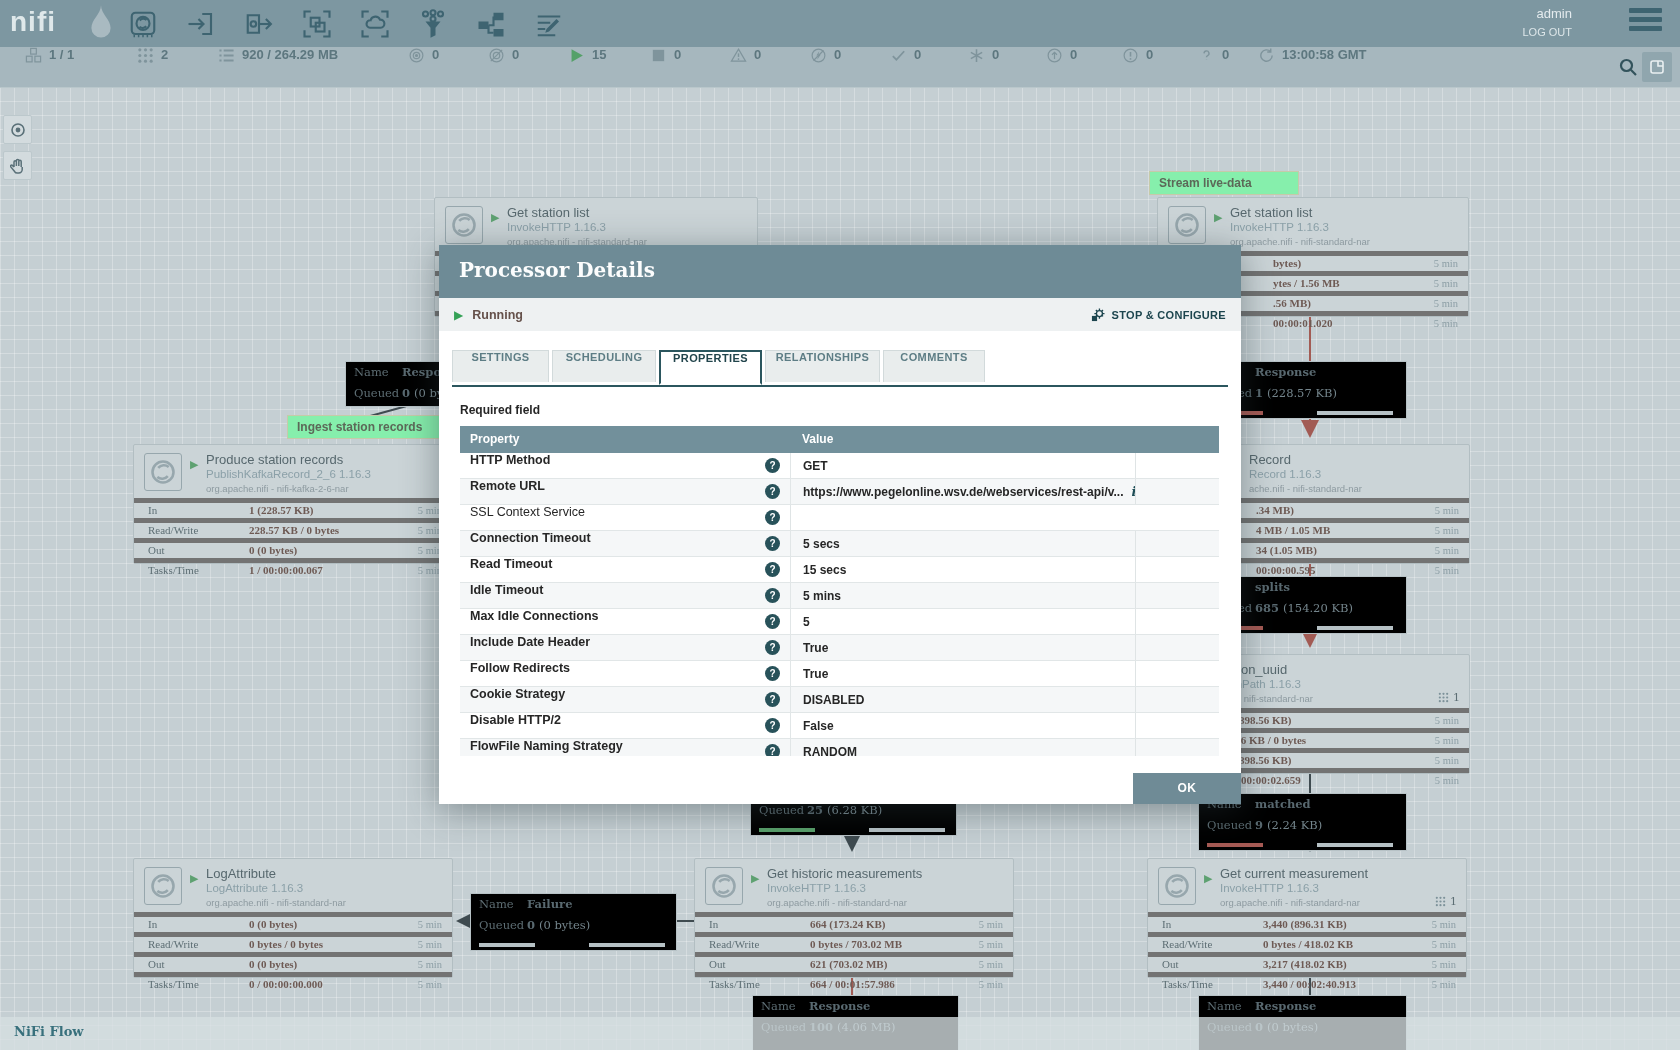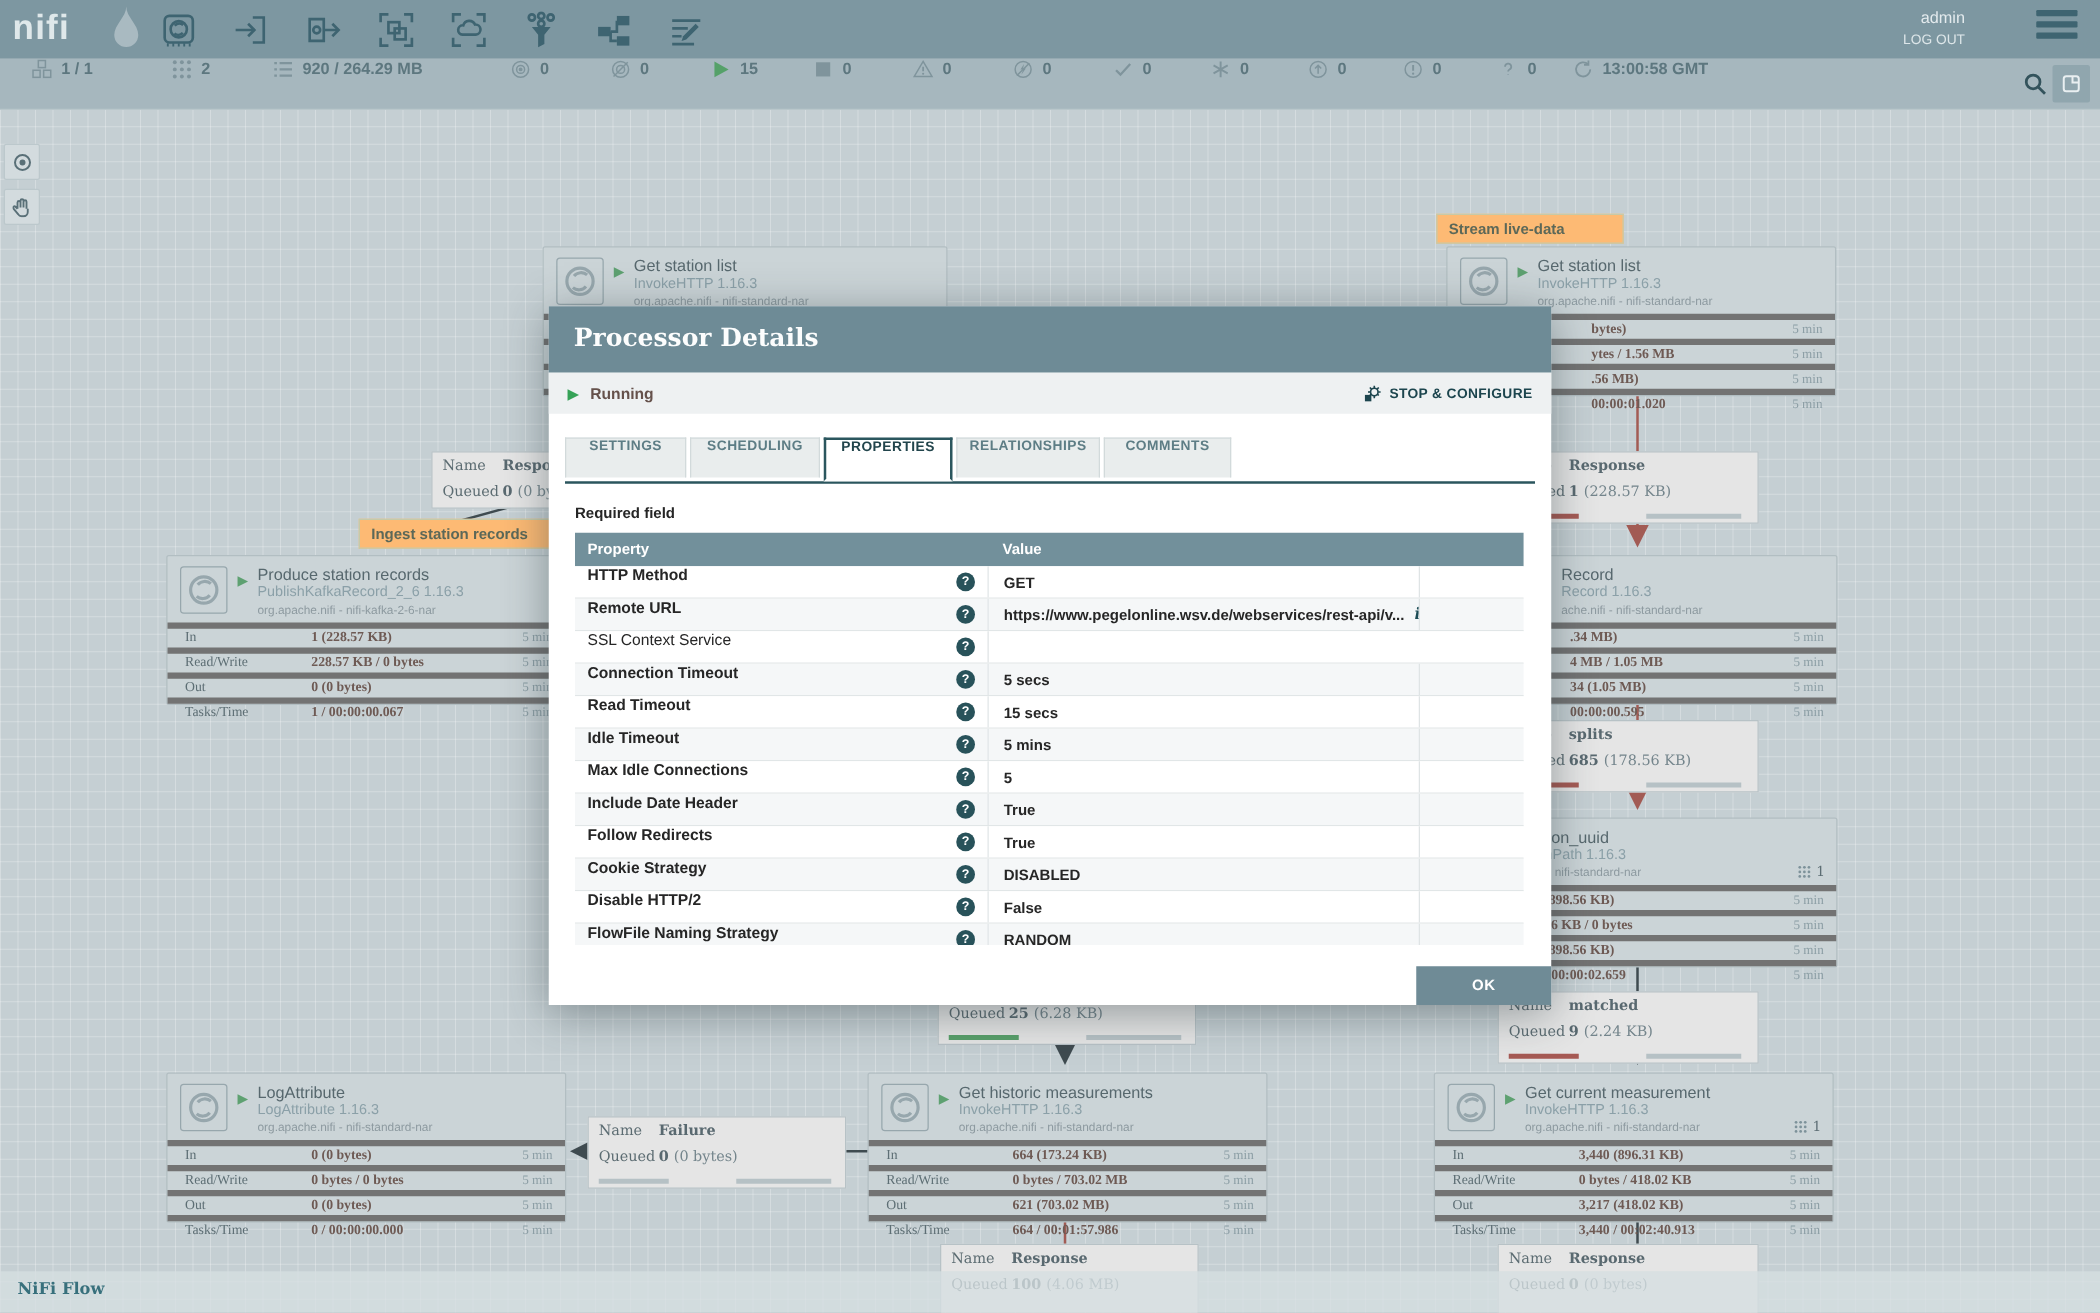--- a/index.html
+++ b/index.html
@@ -48,33 +48,33 @@
   .proc-bundle{font-size:9.5px;color:#8d9aa0;margin-top:3px;}
   .proc-threads{position:absolute;right:9px;top:36px;font:11px "DejaVu Serif",serif;color:#5d6e74;
     display:flex;gap:4px;align-items:center;}
   .proc-threads svg{width:11px;height:11px;color:#7d929a;}
   .proc-row{height:15px;border-top:5px solid #737373;position:relative;
     font-family:Liberation Serif, serif;font-size:11px;line-height:15px;white-space:nowrap;}
   .pr-label{position:absolute;left:14px;color:#5d6e74;}
   .pr-value{position:absolute;left:115px;color:#6e5a54;font-weight:bold;}
   .pr-time{position:absolute;right:10px;color:#8c9ea5;font-size:10.5px;}
   
-  .qlabel{position:absolute;background:#e5e5e5;border:1px solid #b7c2c6;z-index:3;
+  .qlabel{position:absolute;background:#000000;border:1px solid #b7c2c6;z-index:3;
     font-family:"DejaVu Serif",serif;font-size:11.5px;color:#5c6c72;}
   .ql-row{height:21px;line-height:21px;position:relative;white-space:nowrap;}
   .ql-k{position:absolute;left:8px;}
   .ql-v{position:absolute;left:56px;font-weight:bold;color:#596970;}
   .ql-v .sz{font-weight:normal;color:#74858c;}
   .ql-bars{position:absolute;left:0;bottom:3px;width:100%;height:4px;}
   .ql-bars .b1{position:absolute;left:8px;width:56px;height:4px;background:#b6c1c5;}
   .ql-bars .b2{position:absolute;left:118px;width:76px;height:4px;background:#b6c1c5;}
   .ql-bars.green .b1{background:#58a06a;}
   .ql-bars.red .b1{background:#a65a54;}
   
-  .glabel{position:absolute;background:#fdba74;border:1px solid #c6caa9;z-index:3;
+  .glabel{position:absolute;background:#86efac;border:1px solid #c6caa9;z-index:3;
     font:bold 12px "Liberation Sans",sans-serif;color:#5c6858;padding:4px 9px;white-space:nowrap;}
   
   .bottombar{position:absolute;left:0;top:1017px;width:1680px;height:33px;
     background:rgba(214,223,226,.78);z-index:4;}
   .breadcrumb{position:absolute;left:14px;top:7px;font:bold 13px "DejaVu Serif",serif;color:#38707c;cursor:pointer;}
   
   .modal{position:absolute;left:439px;top:245px;width:802px;height:559px;background:#fff;
     box-shadow:0 6px 34px rgba(40,55,60,.45);z-index:10;}
   .m-header{height:53px;background:#6e8b96;position:relative;}
   .m-title{position:absolute;left:20px;top:13px;font:bold 20px "DejaVu Serif",serif;color:#fcfdfd;}
@@ -718,21 +718,21 @@
         <div class="b2"></div>
       </div>
     </div>
     <div class="qlabel" style="left: 1198px; top: 576px; width: 207px; height: 56px;">
       <div class="ql-row">
         <span class="ql-k">Name</span>
         <span class="ql-v">splits</span>
       </div>
       <div class="ql-row">
         <span class="ql-k">Queued</span>
-        <span class="ql-v"><span>685</span><span class="sz" style="margin-left: 4px;">(178.56 KB)</span></span>
+        <span class="ql-v"><span>685</span><span class="sz" style="margin-left: 4px;">(154.20 KB)</span></span>
       </div>
       <div class="ql-bars red">
         <div class="b1"></div>
         <div class="b2"></div>
       </div>
     </div>
     <div class="qlabel" style="left: 1198px; top: 361px; width: 207px; height: 56px;">
       <div class="ql-row">
         <span class="ql-k">Name</span>
         <span class="ql-v">Response</span>

